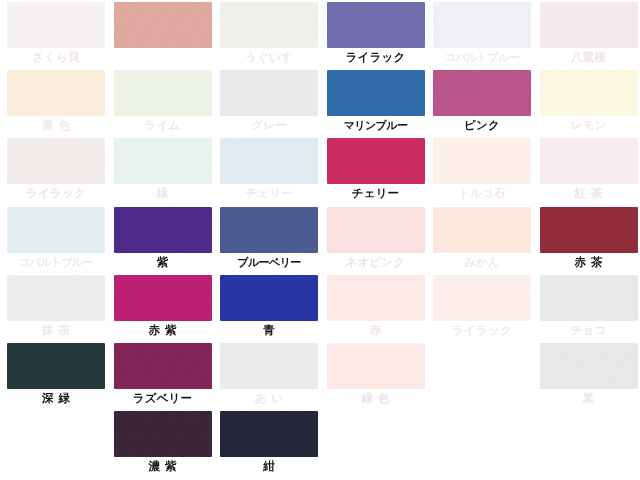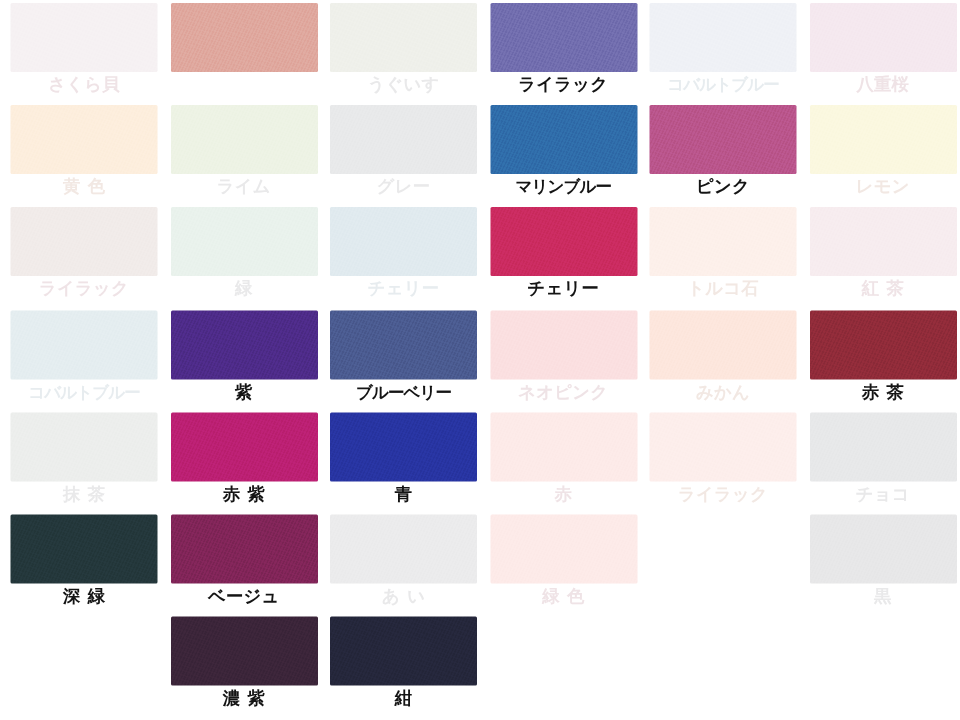--- a/index.html
+++ b/index.html
@@ -216,21 +216,21 @@
       <div class="swatch-cell">
         <div class="swatch-chip" style="background: rgb(231, 232, 233);"></div>
         <div class="swatch-label faded-gray">チョコ</div>
       </div>
       <div class="swatch-cell">
         <div class="swatch-chip" style="background: rgb(35, 54, 58);"></div>
         <div class="swatch-label dark spaced">深緑</div>
       </div>
       <div class="swatch-cell">
         <div class="swatch-chip" style="background: rgb(126, 36, 86);"></div>
-        <div class="swatch-label dark">ベージュ</div>
+        <div class="swatch-label dark">ラズベリー</div>
       </div>
       <div class="swatch-cell">
         <div class="swatch-chip" style="background: rgb(235, 235, 236);"></div>
         <div class="swatch-label faded-gray spaced">あい</div>
       </div>
       <div class="swatch-cell">
         <div class="swatch-chip" style="background: rgb(253, 234, 232);"></div>
         <div class="swatch-label faded spaced">緑色</div>
       </div>
       <div class="swatch-cell">

